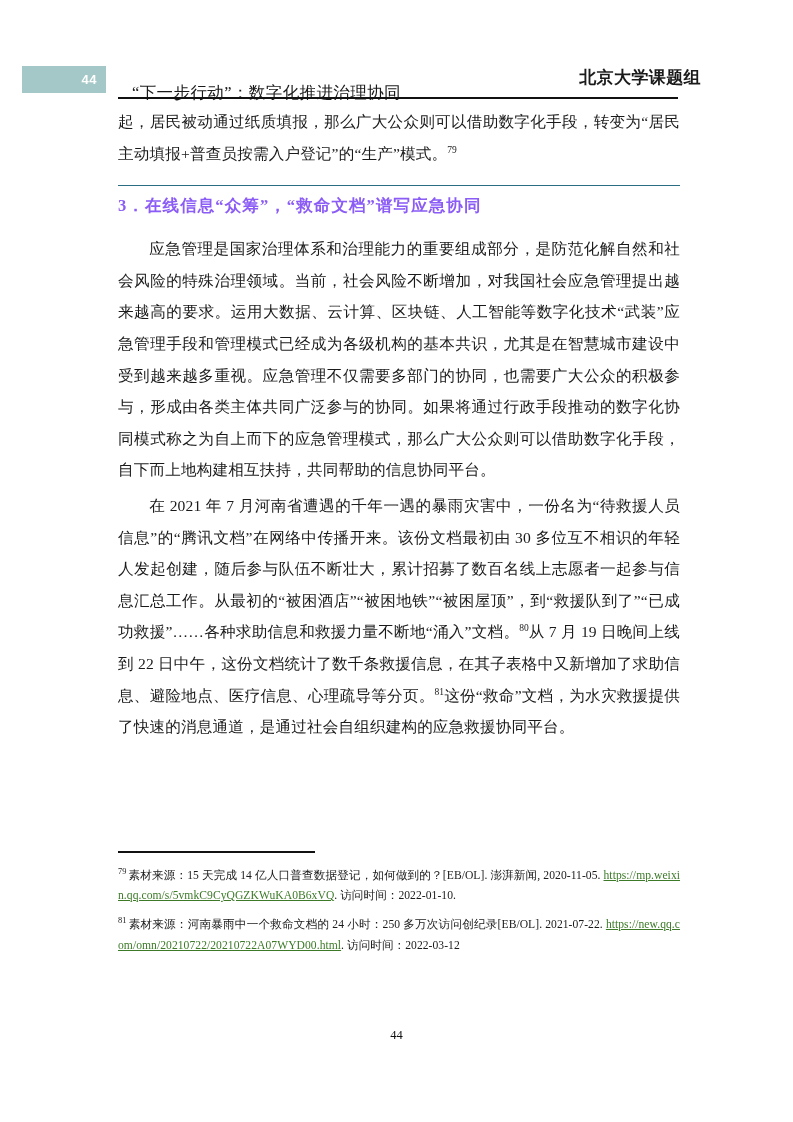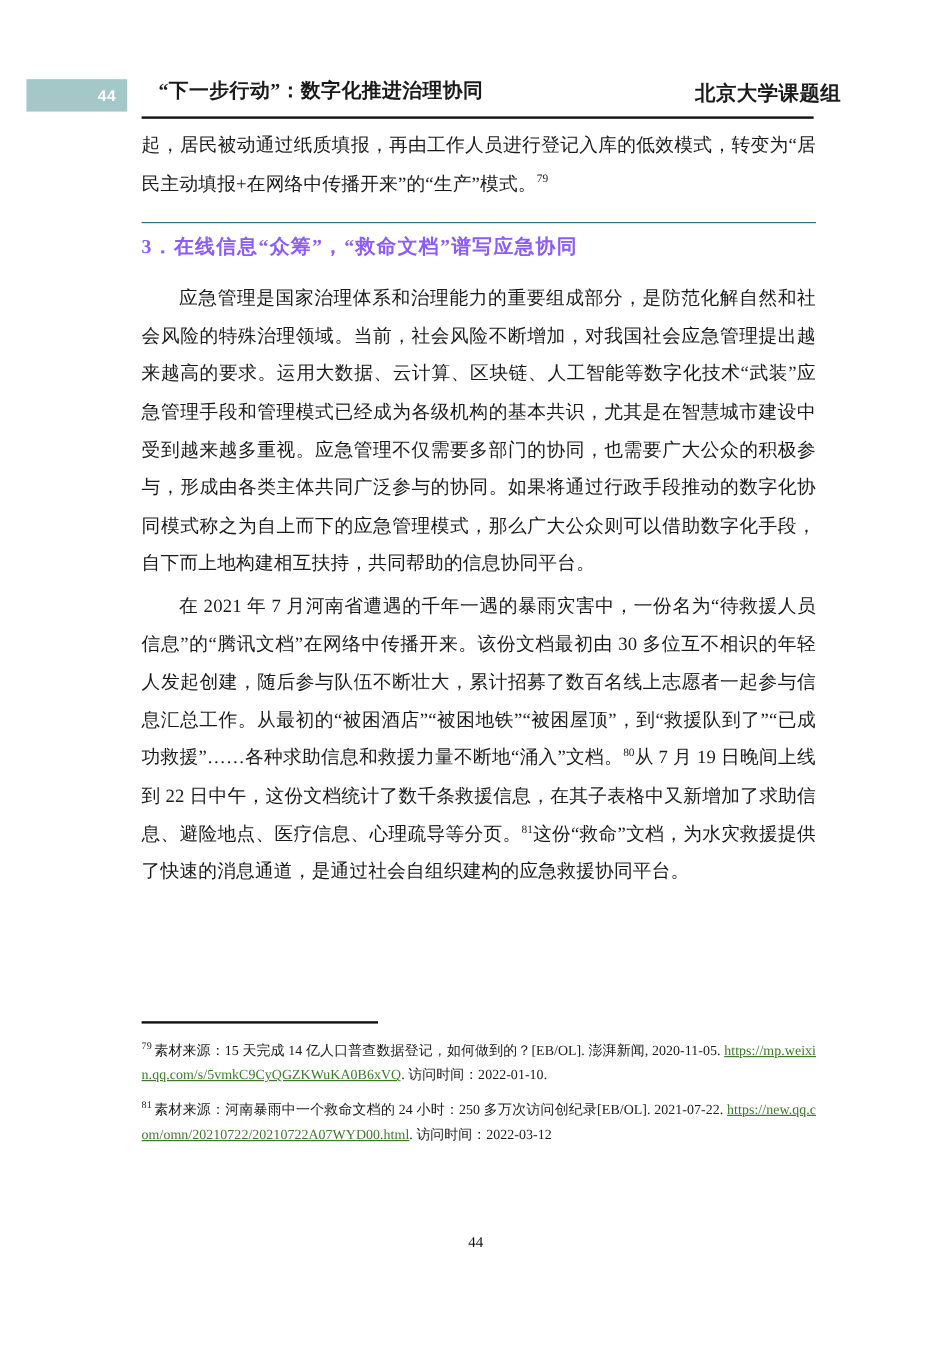--- a/index.html
+++ b/index.html
@@ -45,23 +45,23 @@
     letter-spacing: 0.5px;
     display: flex;
     align-items: center;
     justify-content: flex-end;
     padding-right: 9px;
     box-sizing: border-box;
   }
   .header-title {
     position: absolute;
     left: 132px;
-    top: 7px;
+    top: 24px;
     font-size: 16.5px;
-    font-weight: bold;
+    font-weight: normal;
     letter-spacing: 0.4px;
     white-space: nowrap;
   }
   .header-org {
     position: absolute;
     right: 92px;
     top: 8px;
     font-size: 17px;
     font-weight: bold;
     letter-spacing: 0.4px;
@@ -174,21 +174,21 @@
 
   <div class="header">
     <div class="header-folio-box">44</div>
     <div class="header-title">“下一步行动”：数字化推进治理协同</div>
     <div class="header-org">北京大学课题组</div>
     <div class="header-rule"></div>
   </div>
 
   <div class="body-col">
 
-    <p class="para noindent"><span>起，居民被动通过纸质填报，再由工作人员进行登记入库的低效模式，转变为“居民主动填报+在网络中传播开来”的“生产”模式。</span><span class="sup">79</span></p>
+    <p class="para noindent"><span>起，居民被动通过纸质填报，那么广大公众则可以借助数字化手段，转变为“居民主动填报+普查员按需入户登记”的“生产”模式。</span><span class="sup">79</span></p>
 
     <div class="section-head">
       <div class="section-head-rule"></div>
       <div class="section-head-text">3．在线信息“众筹”，“救命文档”谱写应急协同</div>
     </div>
 
     <p class="para">应急管理是国家治理体系和治理能力的重要组成部分，是防范化解自然和社会风险的特殊治理领域。当前，社会风险不断增加，对我国社会应急管理提出越来越高的要求。运用大数据、云计算、区块链、人工智能等数字化技术“武装”应急管理手段和管理模式已经成为各级机构的基本共识，尤其是在智慧城市建设中受到越来越多重视。应急管理不仅需要多部门的协同，也需要广大公众的积极参与，形成由各类主体共同广泛参与的协同。如果将通过行政手段推动的数字化协同模式称之为自上而下的应急管理模式，那么广大公众则可以借助数字化手段，自下而上地构建相互扶持，共同帮助的信息协同平台。</p>
 
     <p class="para"><span>在 2021 年 7 月河南省遭遇的千年一遇的暴雨灾害中，一份名为“待救援人员信息”的“腾讯文档”在网络中传播开来。该份文档最初由 30 多位互不相识的年轻人发起创建，随后参与队伍不断壮大，累计招募了数百名线上志愿者一起参与信息汇总工作。从最初的“被困酒店”“被困地铁”“被困屋顶”，到“救援队到了”“已成功救援”……各种求助信息和救援力量不断地“涌入”文档。</span><span class="sup">80</span><span>从 7 月 19 日晚间上线到 22 日中午，这份文档统计了数千条救援信息，在其子表格中又新增加了求助信息、避险地点、医疗信息、心理疏导等分页。</span><span class="sup">81</span><span>这份“救命”文档，为水灾救援提供了快速的消息通道，是通过社会自组织建构的应急救援协同平台。</span></p>
 

